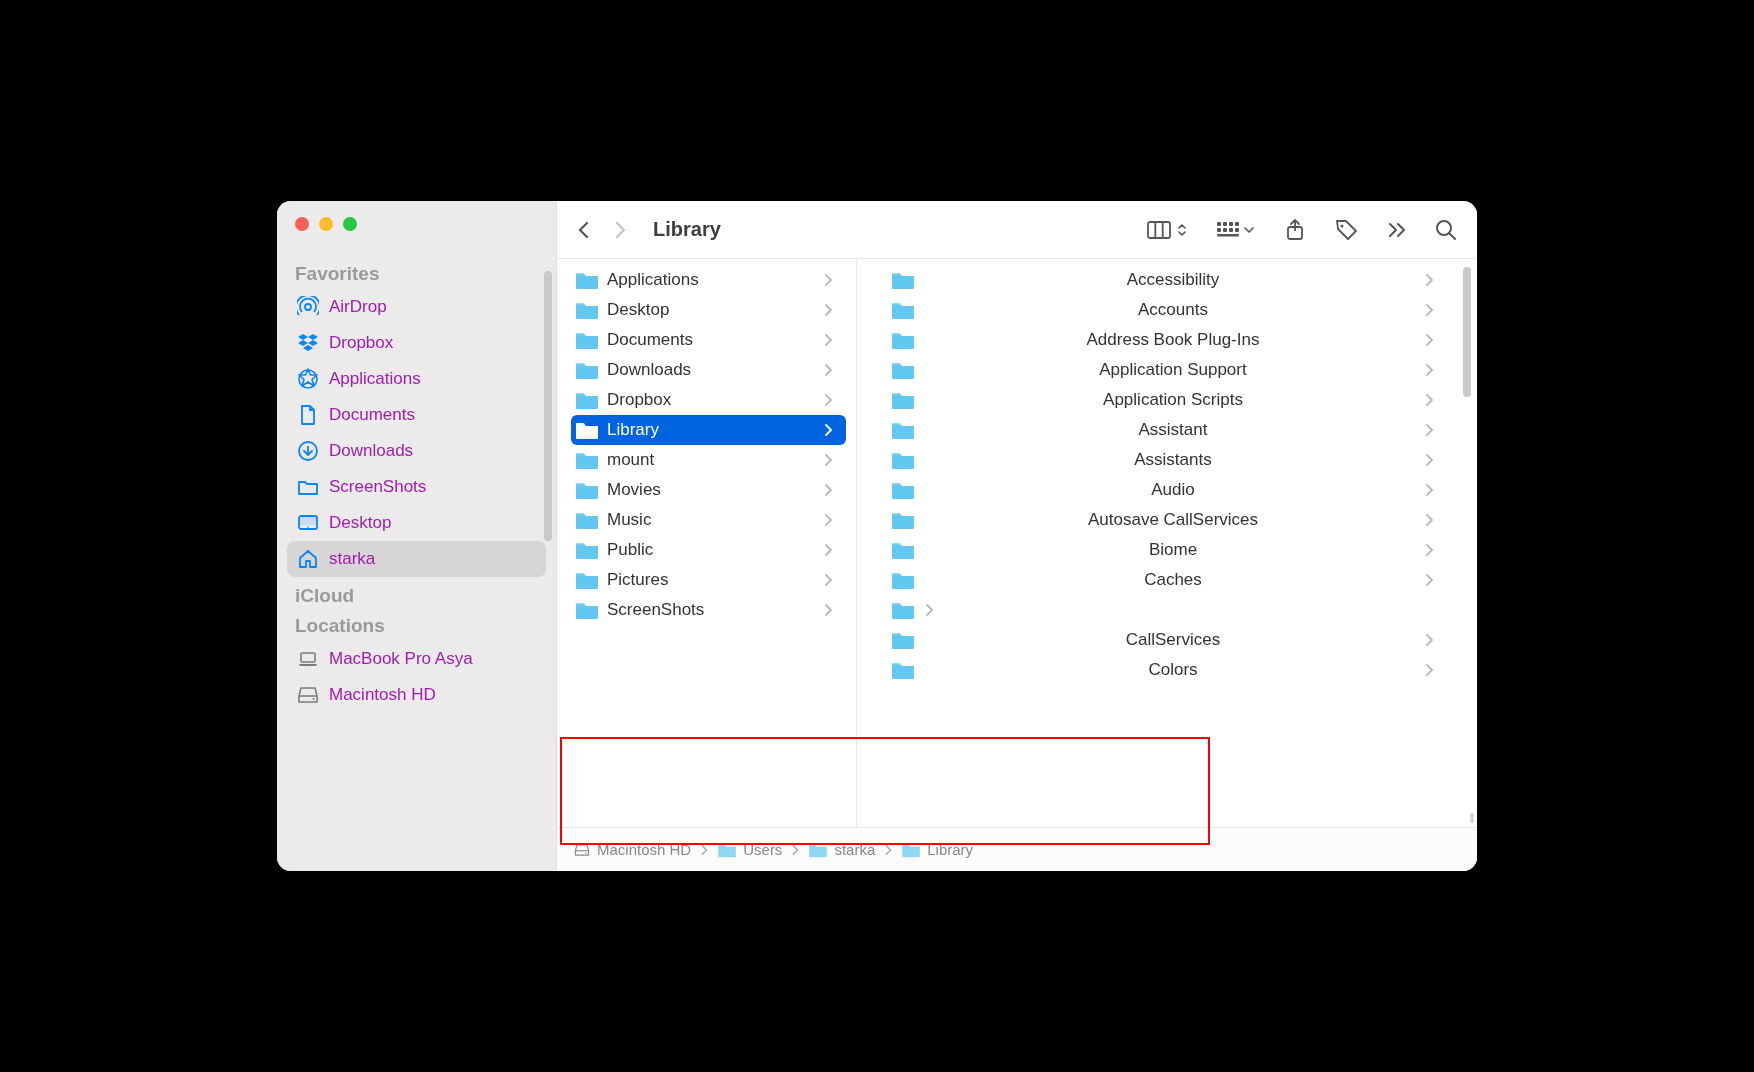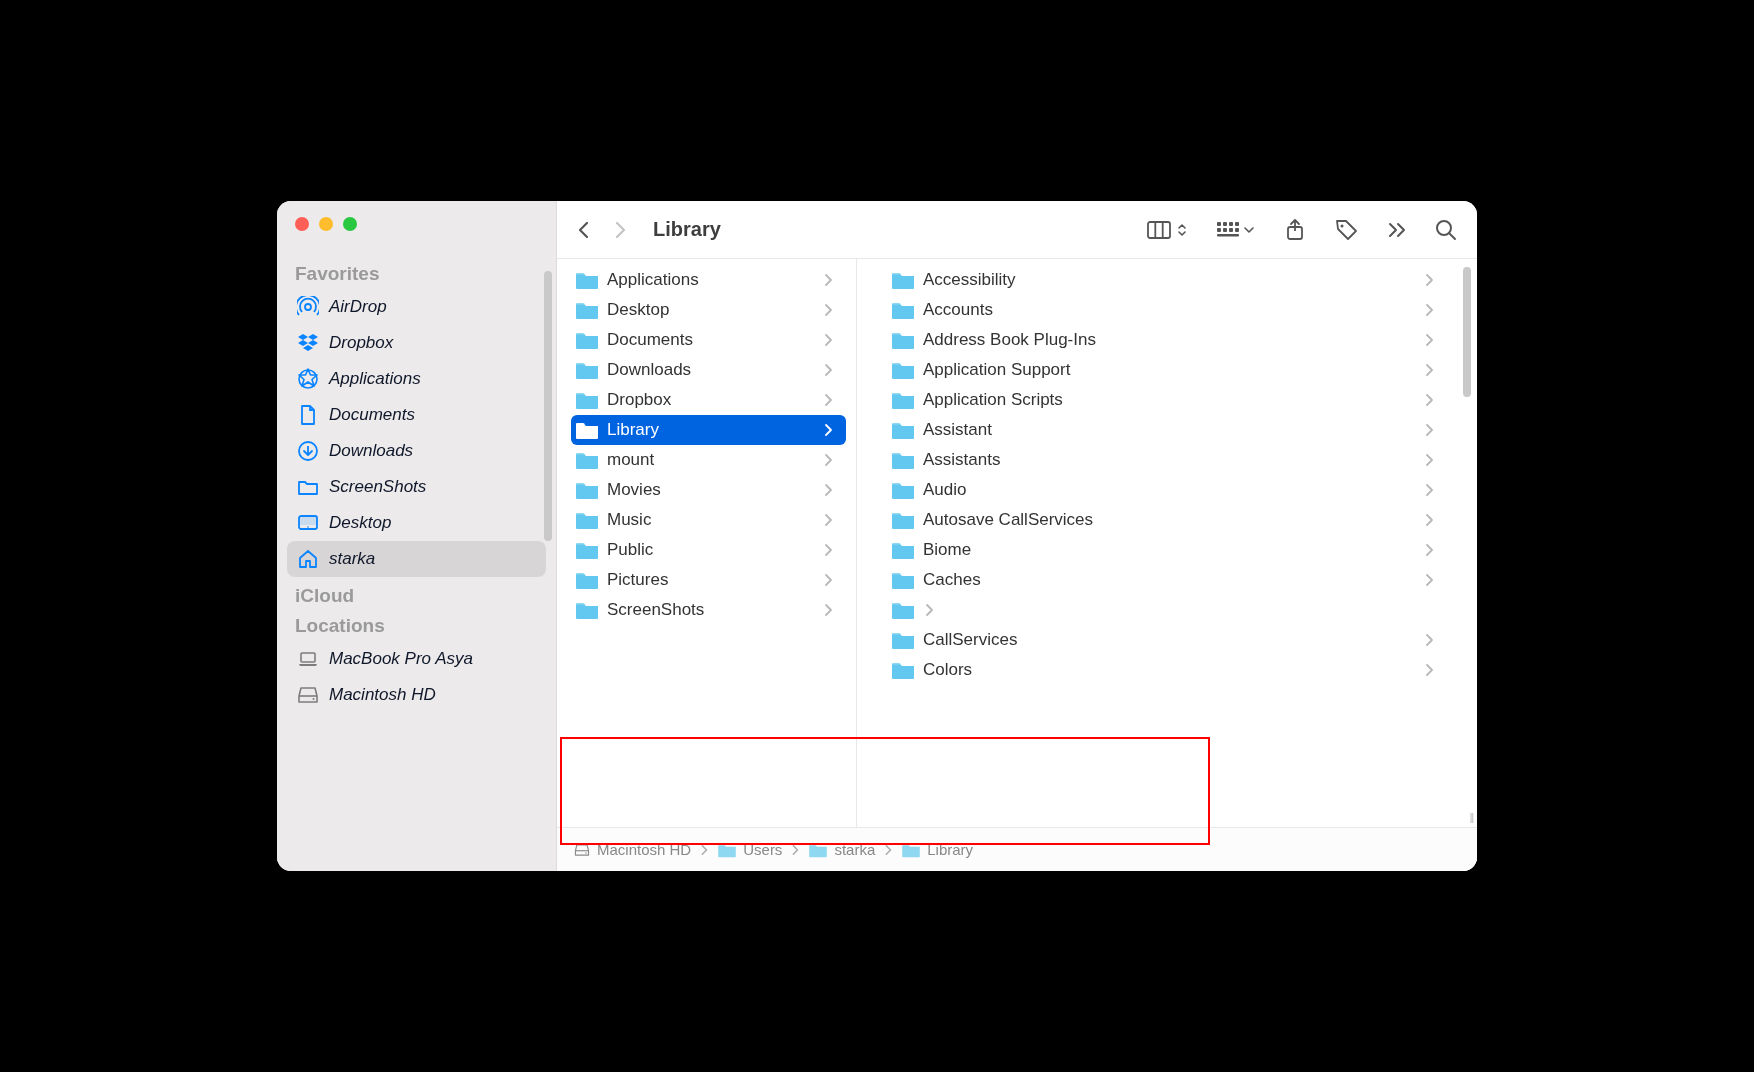--- a/index.html
+++ b/index.html
@@ -46,24 +46,23 @@
       font-size: 19px;
       font-weight: 600;
       margin: 8px 8px 4px 8px;
     }
     .side-item {
       display: flex;
       align-items: center;
       gap: 10px;
       padding: 7px 10px;
       border-radius: 8px;
-      color: #0f172a;
+      color: #a21caf;
       font-size: 17px;
       cursor: pointer;
-      font-style: italic;
     }
     .side-item.selected { background: #d7d5d5; }
     .side-icon {
       width: 22px; height: 22px;
       display: inline-flex; align-items: center; justify-content: center;
       color: #0a84ff;
       flex-shrink: 0;
     }
     .side-icon.gray { color: #7d7d7d; }
     .sidebar-scroll-track {
@@ -115,21 +114,21 @@
       display: flex;
       overflow: hidden;
     }
     .column {
       display: flex;
       flex-direction: column;
       overflow-y: auto;
       padding-top: 6px;
     }
     .col-left { width: 300px; border-right: 1px solid #e8e8e8; padding-left: 14px; }
-    .col-right { flex: 1; padding-left: 30px; position: relative; }
+    .col-right { flex: 1; padding-left: 30px; position: relative; text-align: center; }
     .file-row {
       display: flex;
       align-items: center;
       padding: 5px 12px 5px 4px;
       border-radius: 6px;
       cursor: pointer;
       font-size: 17px;
       color: #333;
       margin-right: 10px;
     }

